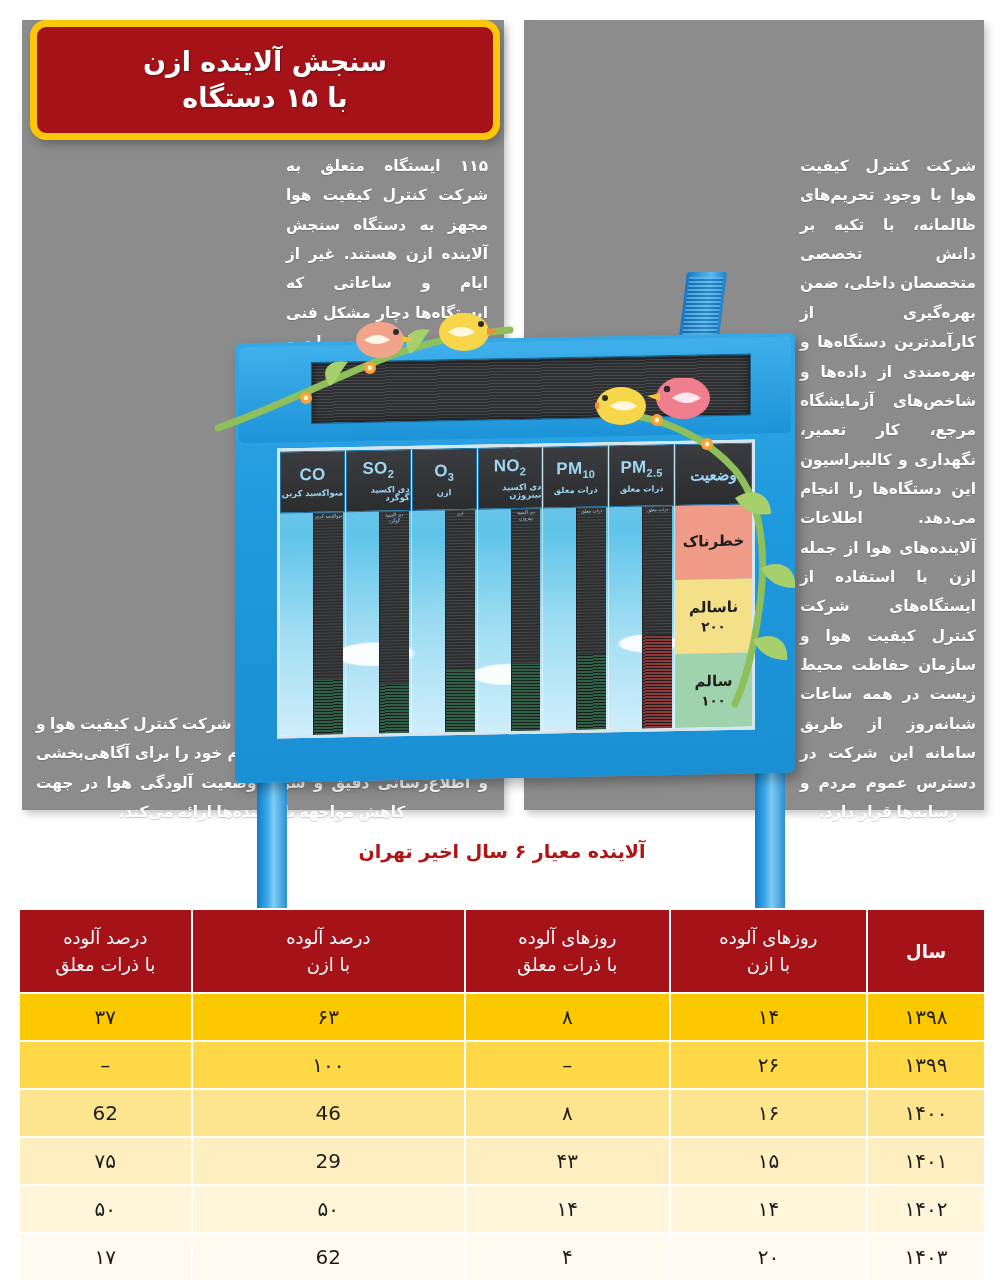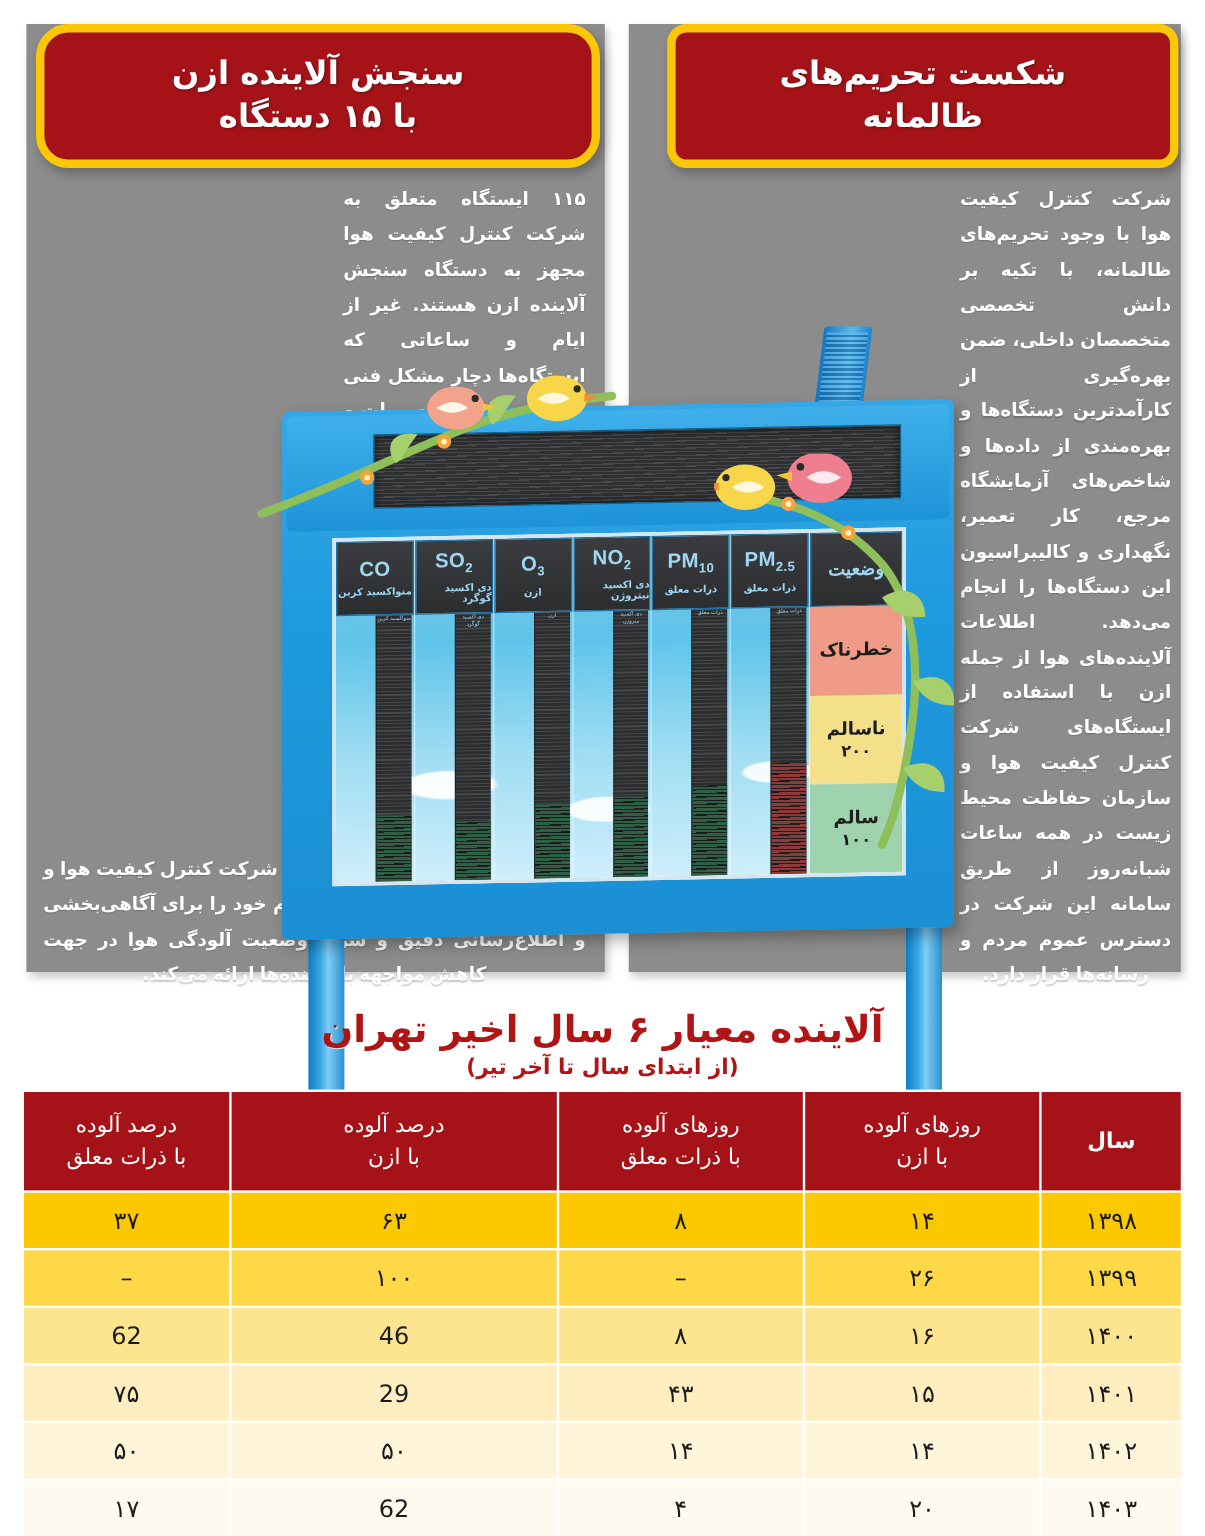--- a/index.html
+++ b/index.html
@@ -30,21 +30,21 @@
   .ribbon{
     position:absolute;
     background:#a51319;
     border:7px solid #fbc707;
     border-radius:16px;
     display:flex; align-items:center; justify-content:center;
     text-align:center;
     box-shadow:3px 5px 8px rgba(0,0,0,0.25);
     z-index:6;
   }
-  #ribbon-left{  left:30px;  top:20px; width:470px; height:120px;border-radius:27px; }
+  #ribbon-left{  left:30px;  top:20px; width:470px; height:120px; }
   #ribbon-right{ left:556px; top:20px; width:426px; height:120px; }
   .ribbon-text{
     color:#ffffff;
     font-size:27px;
     font-weight:bold;
     line-height:1.35;
     letter-spacing:-0.5px;
     text-shadow:1px 1px 2px rgba(0,0,0,0.35);
     padding:0 10px;
     direction:rtl;
@@ -215,21 +215,21 @@
 
   
   #table-title{
     position:absolute;
     left:0; right:0; top:840px;
     text-align:center;
     z-index:8;
   }
   #table-title .t1{
     display:block;
-    color:#b01515; font-size:31px; font-weight:bold;
+    color:#b01515; font-size:19px; font-weight:bold;
     letter-spacing:-.4px; direction:rtl;
     text-shadow:1px 1px 0 rgba(255,255,255,.85);
   }
   #table-title .t2{
     display:block;
     color:#b01515; font-size:18px; font-weight:bold;
     margin-top:3px; direction:rtl;
     text-shadow:1px 1px 0 rgba(255,255,255,.85);
   }
 
@@ -267,23 +267,20 @@
   #data-table th.col-d{ width:173px; }
 </style>
 </head>
 <body>
 
 <div id="page">
 
   <div class="gray-panel" id="panel-left"></div>
   <div class="gray-panel" id="panel-right"></div>
 
-  <div class="ribbon" id="ribbon-right">
-    <div class="ribbon-text">شکست تحریم‌های<br>ظالمانه</div>
-  </div>
   <div class="ribbon" id="ribbon-left">
     <div class="ribbon-text">سنجش آلاینده ازن<br>با ۱۵ دستگاه</div>
   </div>
 
   <div class="body-copy" id="copy-left">
     <div class="wrap-block"></div>
     <span>۱۱۵ ایستگاه متعلق به شرکت کنترل کیفیت هوا مجهز به دستگاه سنجش آلاینده ازن هستند. غیر از ایام و ساعاتی که ایستگاه‌ها دچار مشکل فنی می‌شوند یا برای تعمیرات و کالیبراسیون باید خاموش شوند در بقیه ساعت‌ها و روزها، اطلاعات آلاینده مذکور بدون دخل و تصرف از طریق وب‌سایت این شرکت و سایر راه‌های دسترسی از جمله تابلوهای نمایشگر شهر تهران و اپلیکیشن موبایلی در اختیار شهروندان قرار دارد. با توجه به اینکه کیفیت هوایی که تنفس می‌کنیم مستقیما بر سلامتی عموم مردم مؤثر است، شرکت کنترل کیفیت هوا و البته شهرداری تهران نهایت اهتمام خود را برای آگاهی‌بخشی و اطلاع‌رسانی دقیق و سریع وضعیت آلودگی هوا در جهت کاهش مواجهه با آلاینده‌ها ارائه می‌کند.</span>
   </div>
 
   <div class="body-copy" id="copy-right">شرکت کنترل کیفیت هوا با وجود تحریم‌های ظالمانه، با تکیه بر دانش تخصصی متخصصان داخلی، ضمن بهره‌گیری از کارآمدترین دستگاه‌ها و بهره‌مندی از داده‌ها و شاخص‌های آزمایشگاه مرجع، کار تعمیر، نگهداری و کالیبراسیون این دستگاه‌ها را انجام می‌دهد. اطلاعات آلاینده‌های هوا از جمله ازن با استفاده از ایستگاه‌های شرکت کنترل کیفیت هوا و سازمان حفاظت محیط زیست در همه ساعات شبانه‌روز از طریق سامانه این شرکت در دسترس عموم مردم و رسانه‌ها قرار دارد.</div>
@@ -432,21 +429,20 @@
         <ellipse cx="26" cy="24" rx="27" ry="21" fill="#ef7f8e"></ellipse>
         <circle cx="10" cy="15" r="3.2" fill="#2b2b2b"></circle>
         <path d="M3 19 l-13 3 13 5Z" fill="#f5c23c"></path>
         <path d="M44 24 q-15 -11 -29 0 q15 10 29 0Z" fill="#ffe9ee"></path>
       </g>
     </svg>
   </div>
 
   <div id="table-title">
     <span class="t1">آلاینده معیار ۶ سال اخیر تهران</span>
-    <span class="t2">(از ابتدای سال تا آخر تیر)</span>
   </div>
 
   <table id="data-table">
     <thead>
       <tr>
         <th class="col-year">سال</th>
         <th class="col-a">روزهای آلوده<br>با ازن</th>
         <th class="col-b">روزهای آلوده<br>با ذرات معلق</th>
         <th class="col-c">درصد آلوده<br>با ازن</th>
         <th class="col-d">درصد آلوده<br>با ذرات معلق</th>

